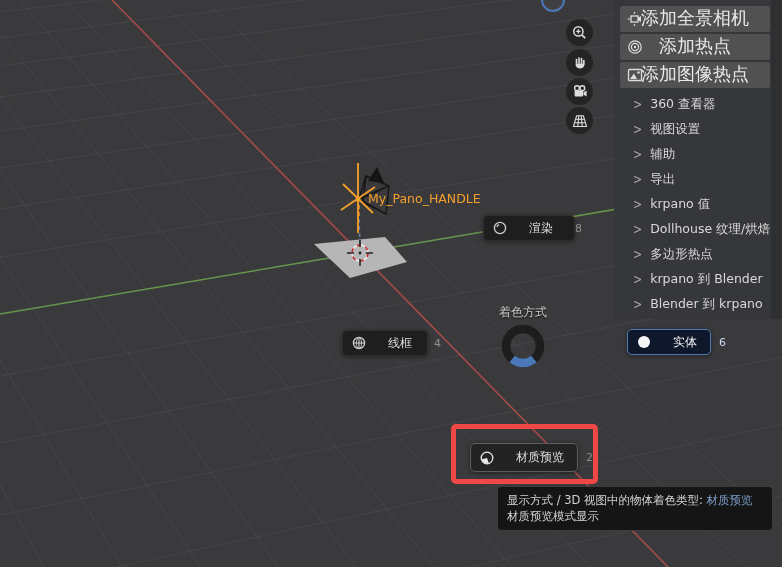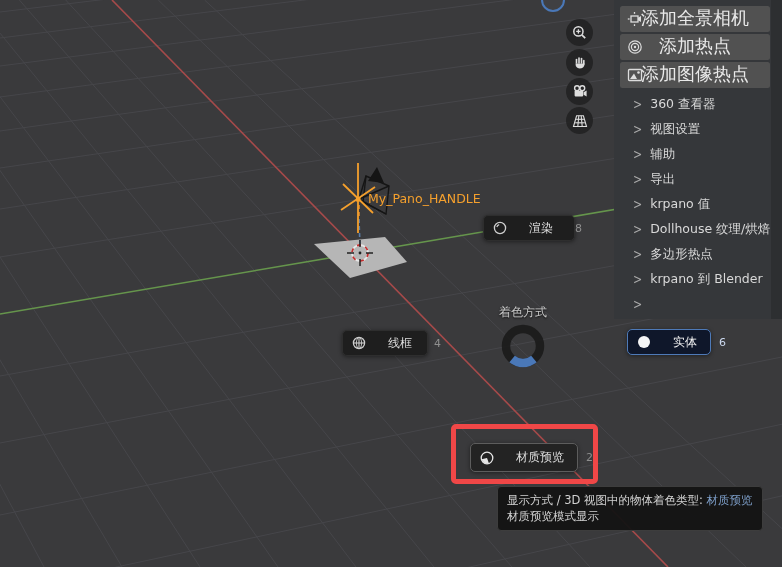--- a/index.html
+++ b/index.html
@@ -65,21 +65,21 @@
   .side-section .chev{color:#aaaaaa;font-size:11px;transform:scaleY(1.25);}
 
   
   #annotation-box{
     position:absolute;left:451px;top:424px;width:147px;height:60px;box-sizing:border-box;
     border:5px solid #f04747;border-radius:5px;z-index:8;pointer-events:none;
   }
   #tooltip{
     position:absolute;left:497px;top:486px;z-index:9;
     background:rgba(20,20,20,.96);border:1px solid #3d3d3d;border-radius:4px;
-    padding:5px 9px 6px 9px;color:#d2d2d2;font-size:11.5px;line-height:16px;white-space:nowrap;
+    padding:5px 19px 6px 9px;color:#d2d2d2;font-size:11.5px;line-height:16px;white-space:nowrap;
   }
   #tooltip .hl{color:#7d9ec8;}
 </style>
 </head>
 <body>
 
 <div id="viewport">
 
   <svg id="scene" width="782" height="567" viewBox="0 0 782 567">
     <g id="gridlines">
@@ -297,20 +297,21 @@
   <div class="side-section" style="top:242px">
     <span class="chev">&gt;</span>
     <span>多边形热点</span>
   </div>
   <div class="side-section" style="top:267px">
     <span class="chev">&gt;</span>
     <span>krpano 到 Blender</span>
   </div>
   <div class="side-section" style="top:292px">
     <span class="chev">&gt;</span>
+    <span>Blender 到 krpano</span>
   </div>
 </div>
 
 <div id="annotation-box"></div>
 
 <div id="tooltip">
   <div><span>显示方式 / 3D 视图中的物体着色类型: </span><span class="hl">材质预览</span></div>
   <div>材质预览模式显示</div>
 </div>
 

